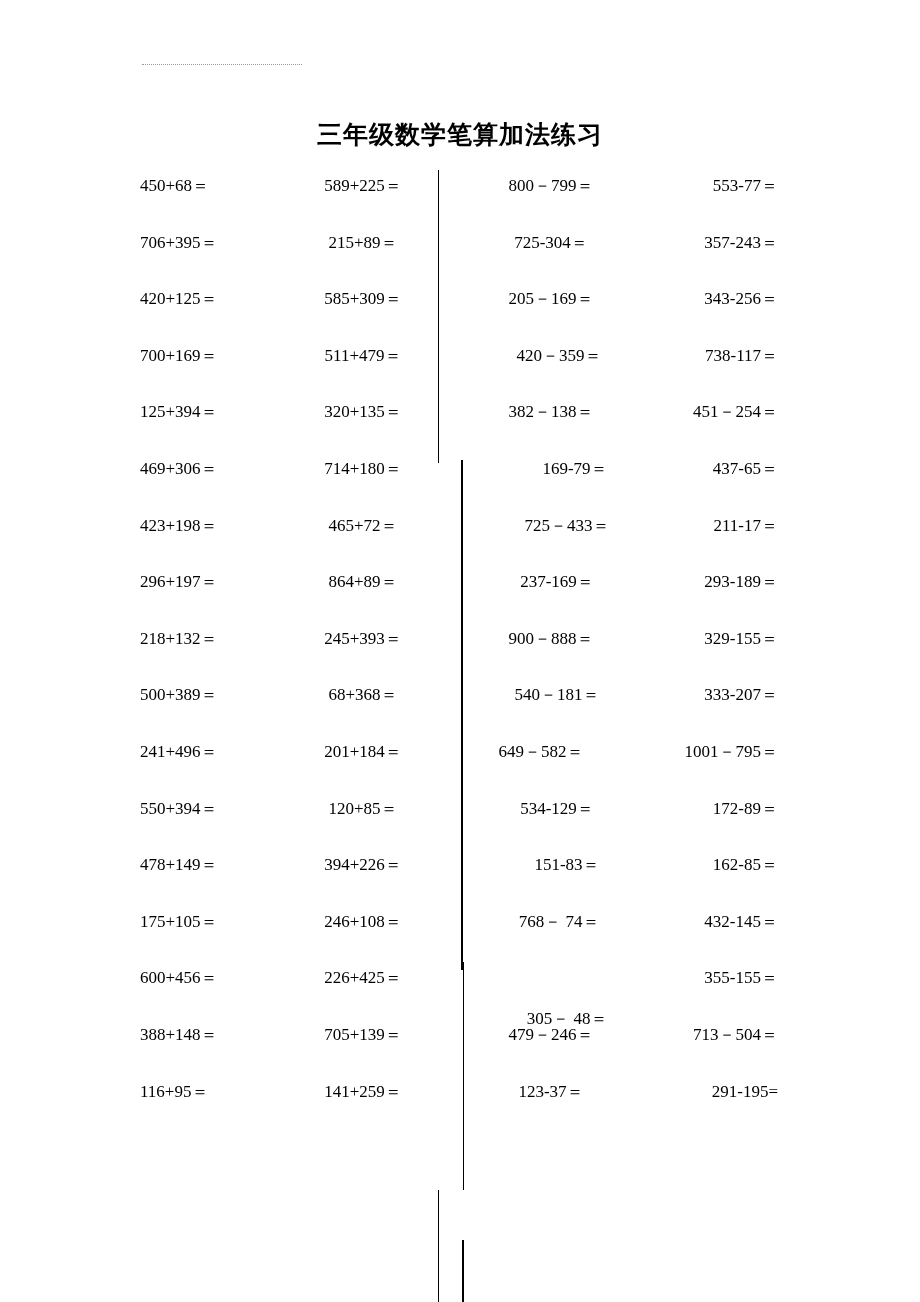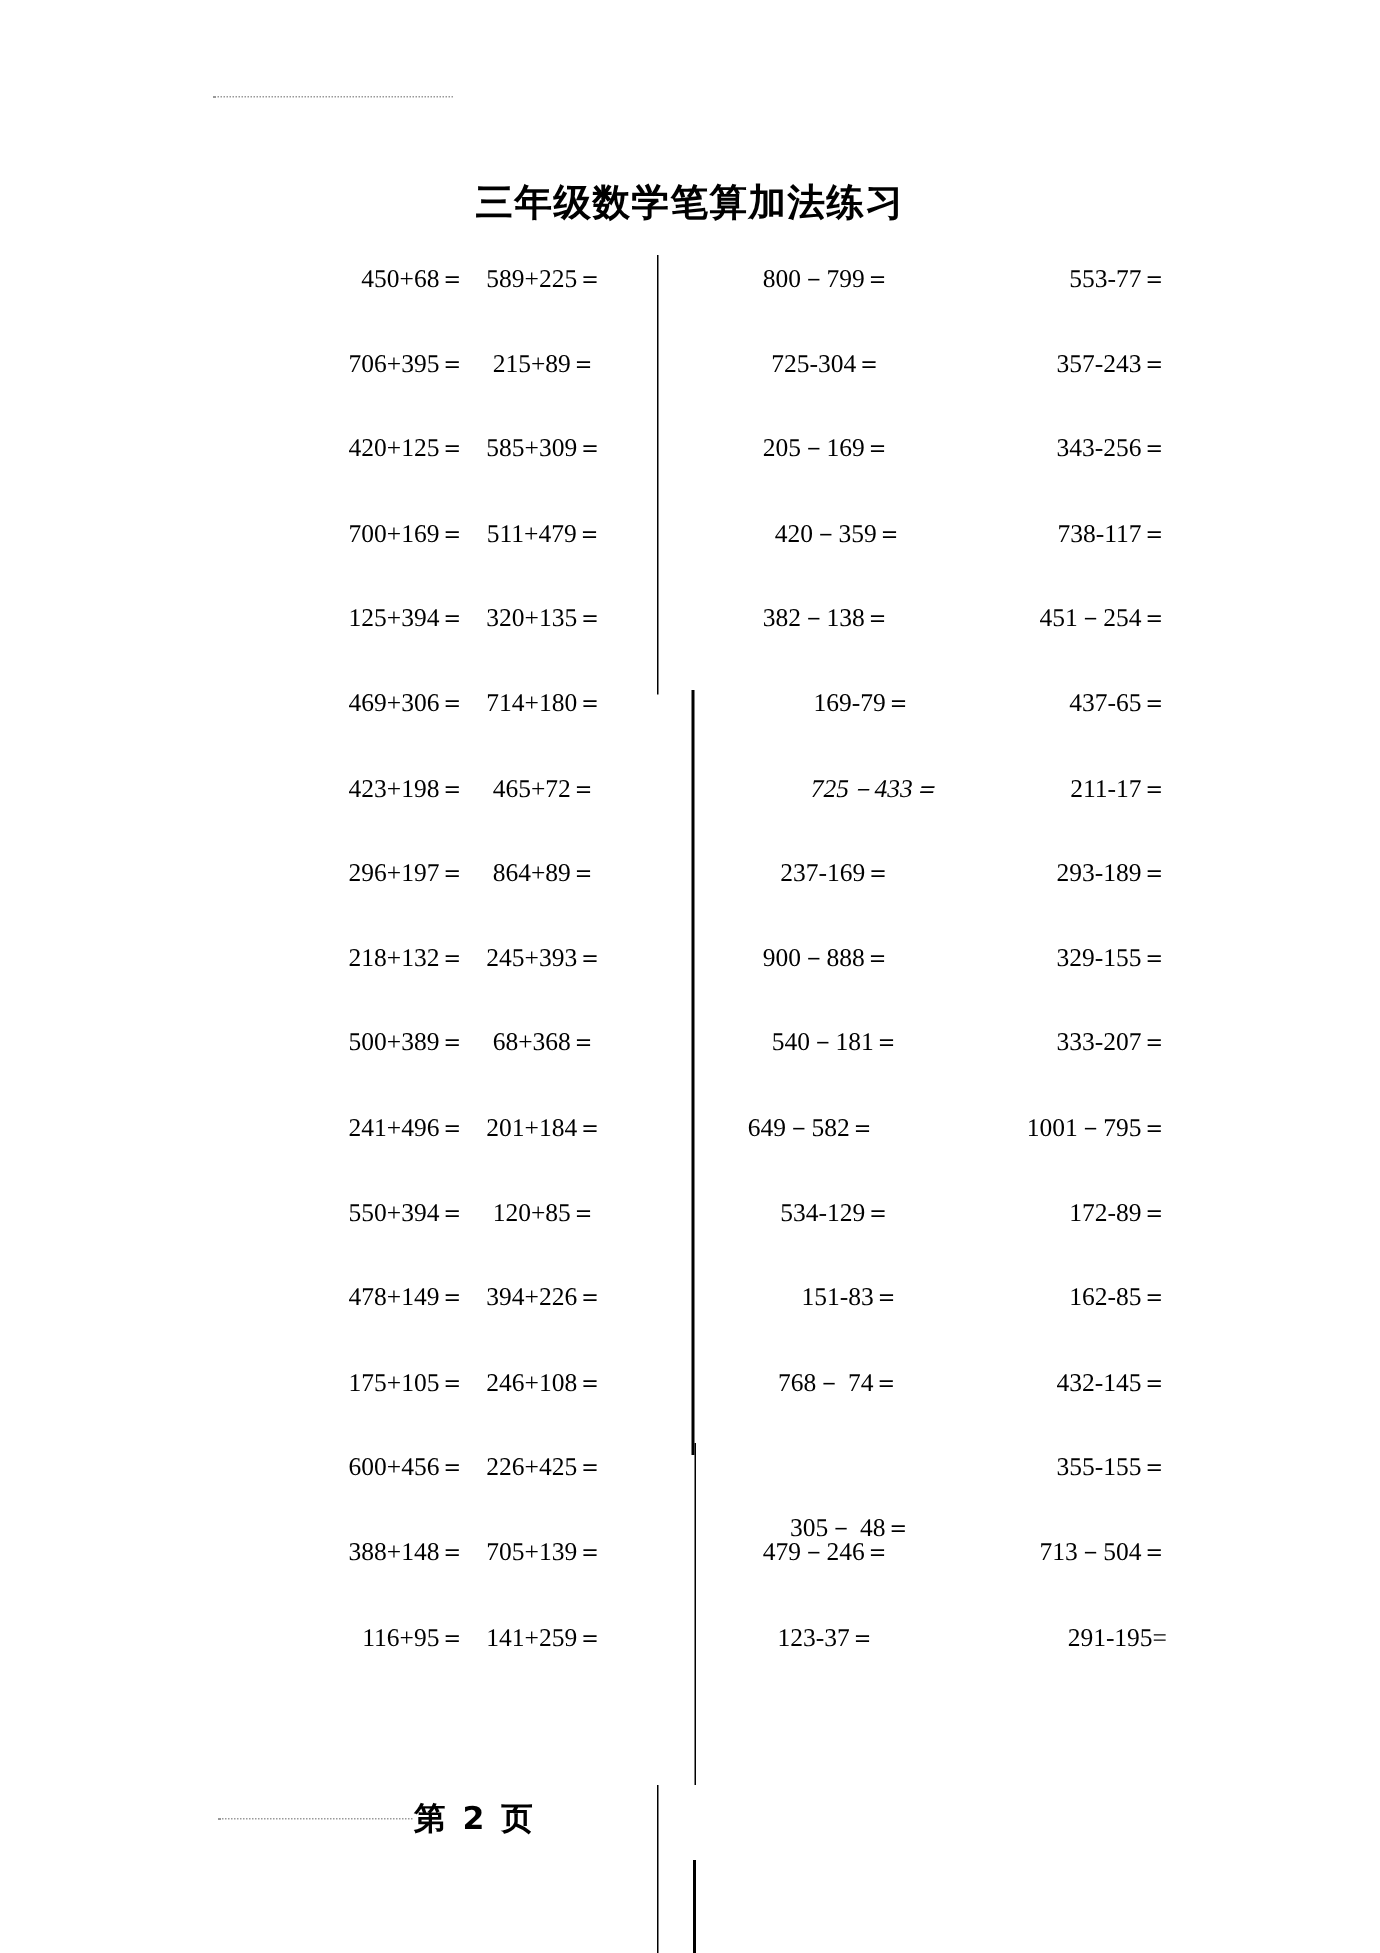--- a/index.html
+++ b/index.html
@@ -63,21 +63,21 @@
     height: 56.6px;
   }
   .cell {
     position: absolute;
     font-size: 17px;
     font-family: "Liberation Serif", serif;
     white-space: nowrap;
     line-height: 20px;
   }
   
-  .c0 { left: 140px;  width: 170px; text-align: right; }
+  .c0 { left: 140px;  width: 170px; text-align: left; }
   .c1 { left: 278px;  width: 170px; text-align: center; }
   .c2 { left: 466px;  width: 170px; text-align: center; }
   .c3 { left: 608px;  width: 170px; text-align: right; }
 
   .footer {
     position: absolute;
     left: 0;
     top: 1190px;
     width: 920px;
     height: 34px;
@@ -155,21 +155,21 @@
     <div class="row">
       <div class="cell c0">469+306＝</div>
       <div class="cell c1">714+180＝</div>
       <div class="cell c2" style="left:490px;">169-79＝</div>
       <div class="cell c3">437-65＝</div>
     </div>
 
     <div class="row">
       <div class="cell c0">423+198＝</div>
       <div class="cell c1">465+72＝</div>
-      <div class="cell c2" style="left:498px;font-style:italic;">725－433＝</div>
+      <div class="cell c2" style="left:482px;">725－433＝</div>
       <div class="cell c3">211-17＝</div>
     </div>
 
     <div class="row">
       <div class="cell c0">296+197＝</div>
       <div class="cell c1">864+89＝</div>
       <div class="cell c2" style="left:472px;">237-169＝</div>
       <div class="cell c3">293-189＝</div>
     </div>
 
@@ -232,18 +232,14 @@
 
     <div class="row">
       <div class="cell c0">116+95＝</div>
       <div class="cell c1">141+259＝</div>
       <div class="cell c2">123-37＝</div>
       <div class="cell c3">291-195=</div>
     </div>
 
   </div>
 
-  <div class="footer">
-    <div class="footer-rule"></div>
-    <div class="footer-text">第 2 页</div>
-  </div>
 
 </div>
 
 </body></html>

